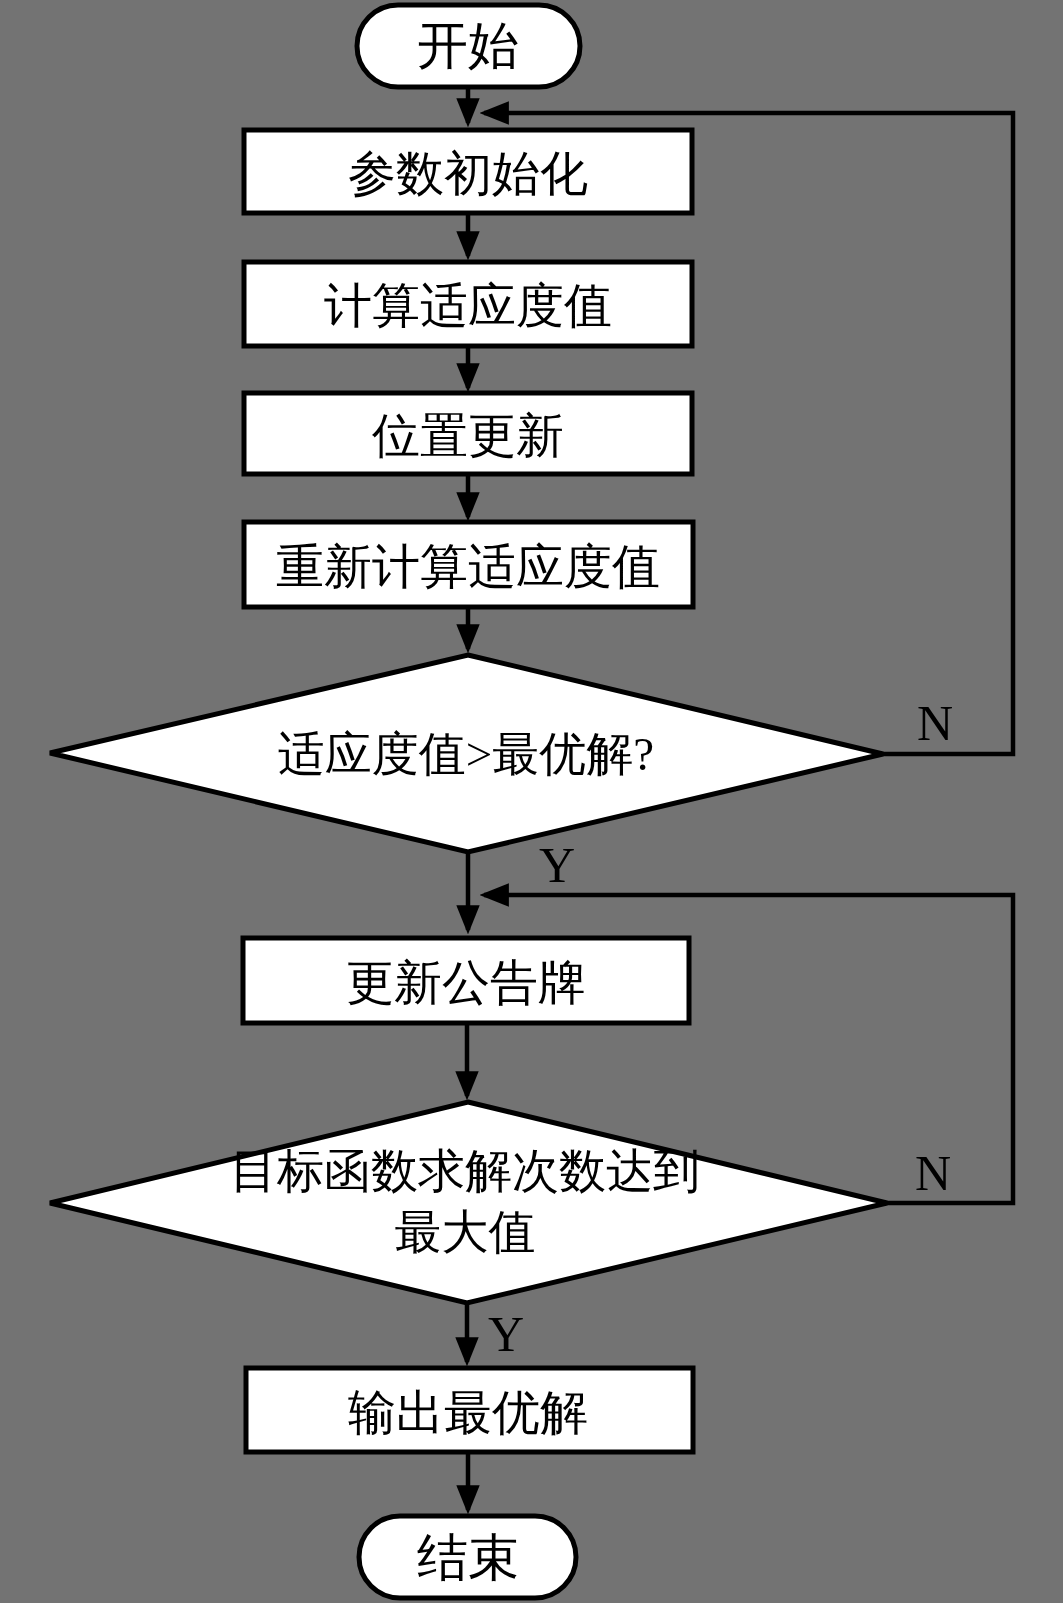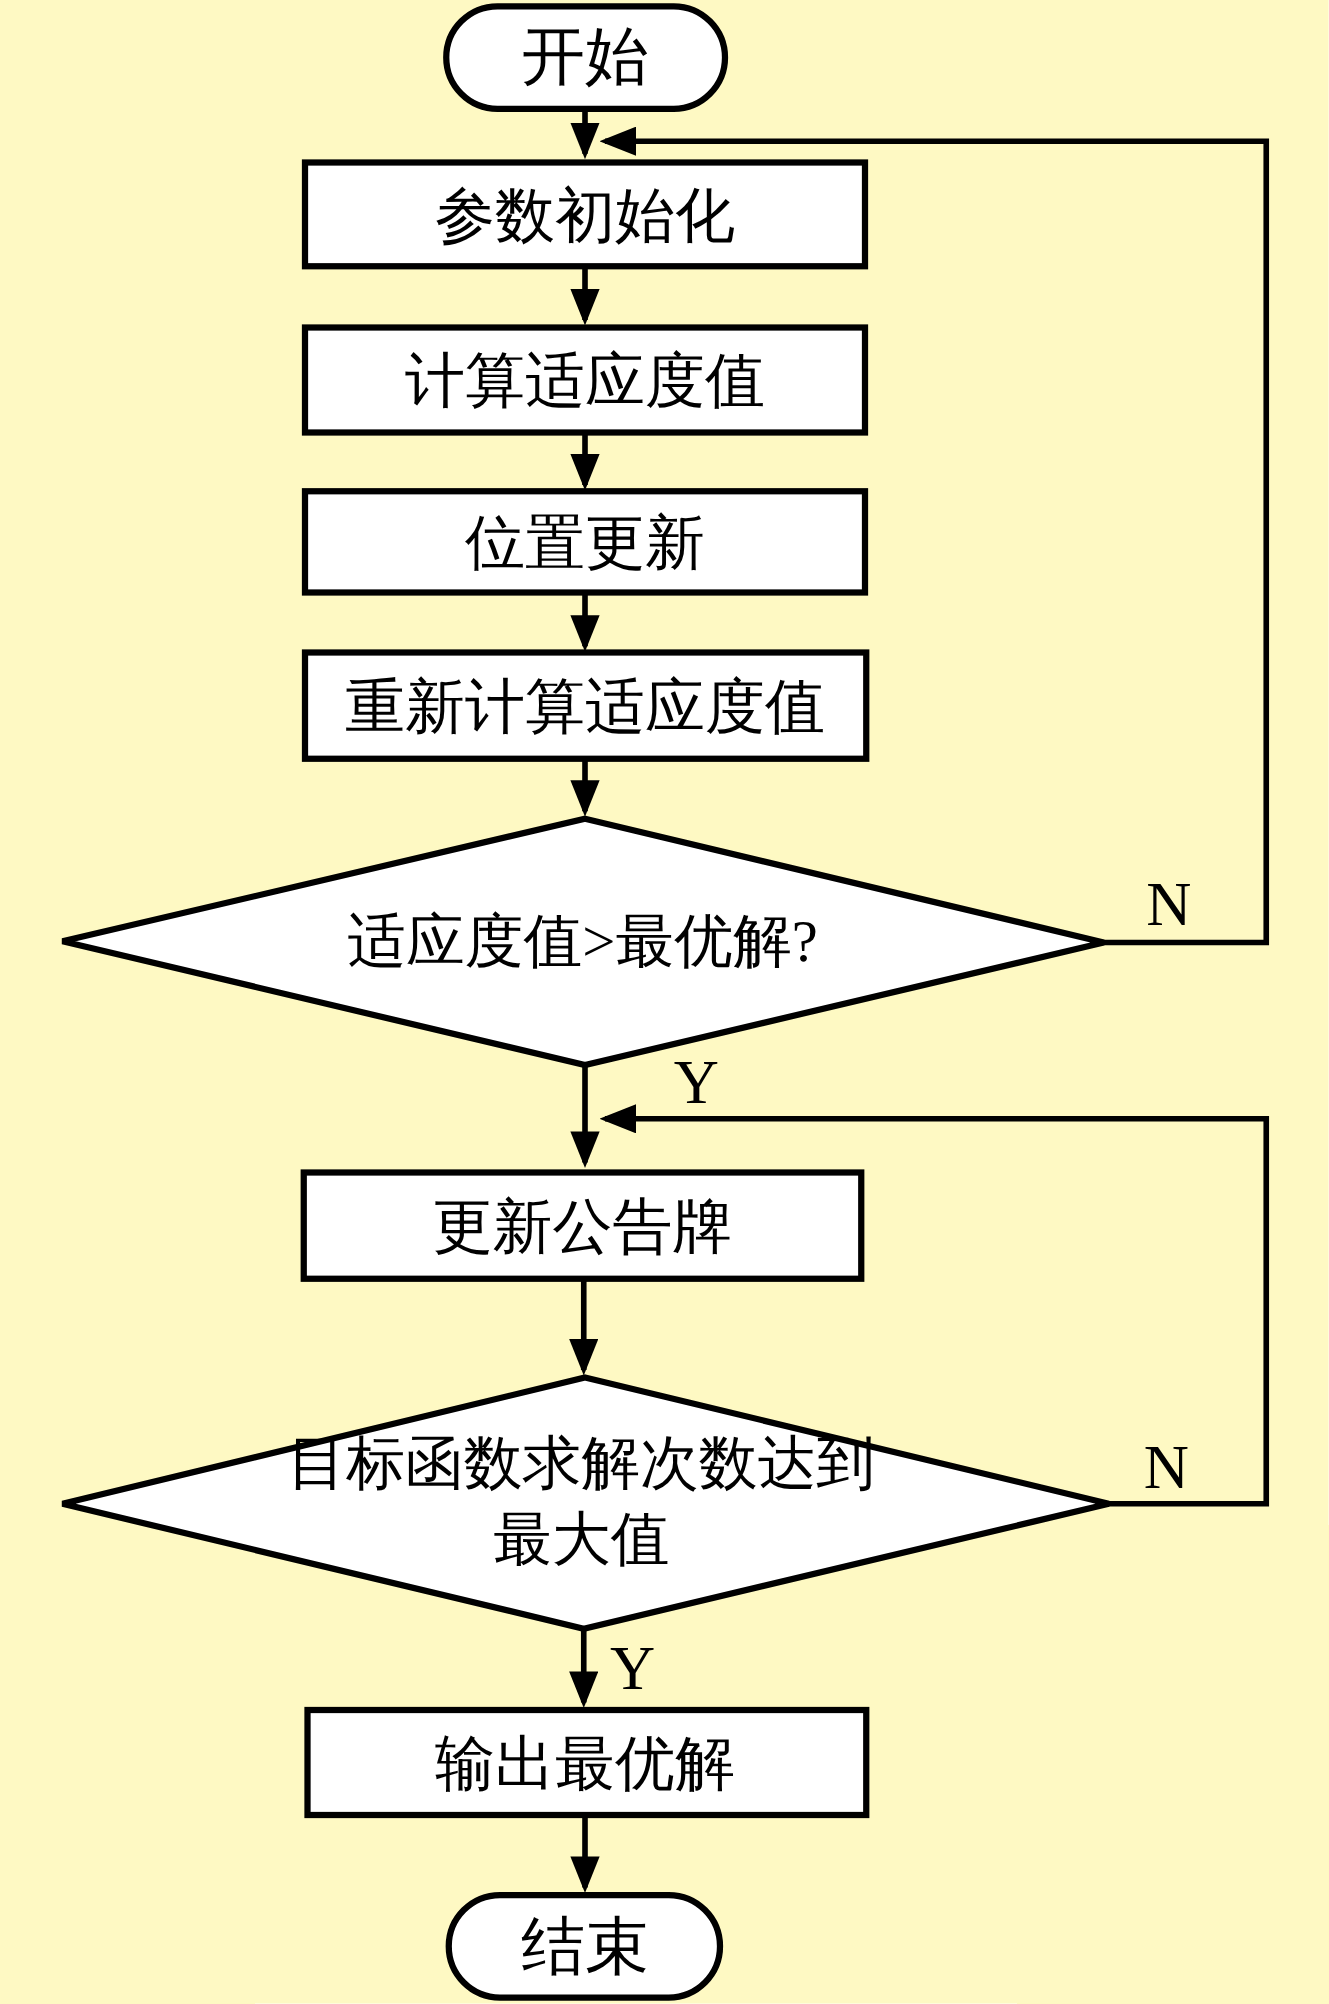--- a/index.html
+++ b/index.html
@@ -4,21 +4,21 @@
 <style>
   html, body {
     margin: 0;
     padding: 0;
     background: #ffffff;
   }
   .stage {
     position: relative;
     width: 1063px;
     height: 1603px;
-    background: #fef9c3;
+    background: #737373;
     overflow: hidden;
   }
   svg {
     display: block;
   }
   .shape {
     fill: #ffffff;
     stroke: #000000;
     stroke-width: 5;
   }

